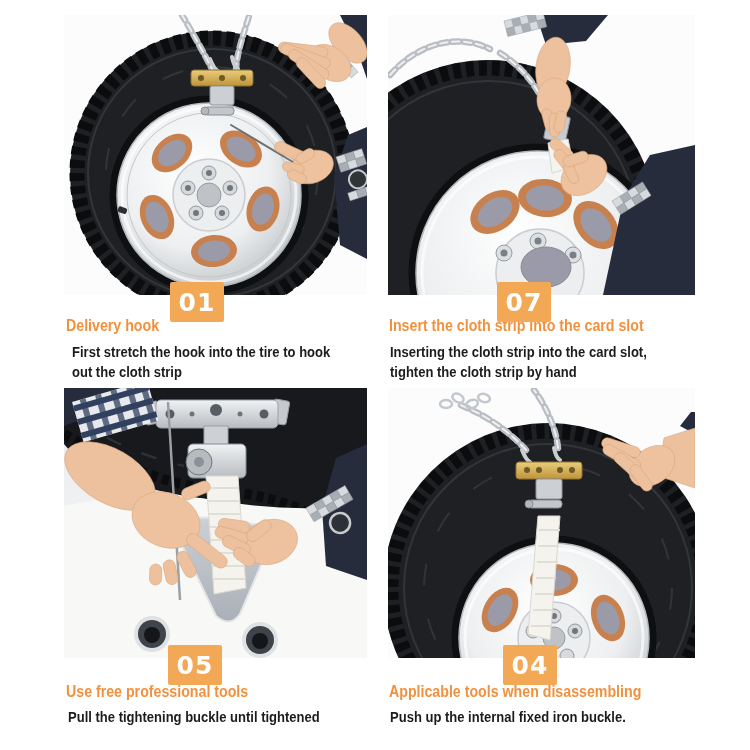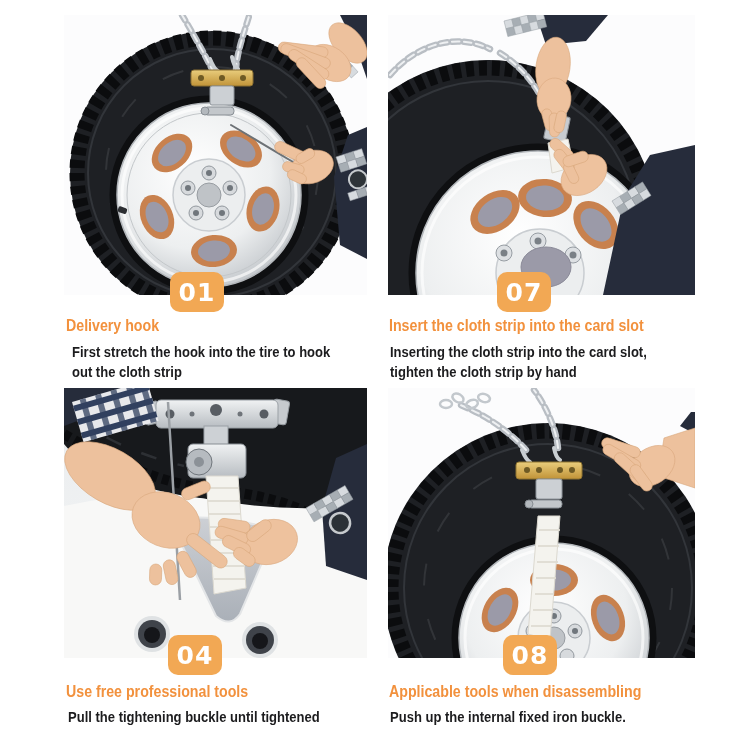--- a/index.html
+++ b/index.html
@@ -4,22 +4,22 @@
 <style>
   html,body{margin:0;padding:0;background:#fff;}
   .page{position:relative;width:750px;height:750px;background:#fff;overflow:hidden;
         font-family:"Liberation Sans",sans-serif;}
   .photo{position:absolute;overflow:hidden;background:#fdfdfe;}
   .photo svg{display:block;width:100%;height:100%;}
   .p1{left:64px;top:15px;width:303px;height:280px;}
   .p2{left:388px;top:15px;width:307px;height:280px;}
   .p3{left:64px;top:388px;width:303px;height:270px;}
   .p4{left:388px;top:388px;width:307px;height:270px;}
-  .badge{position:absolute;width:54px;height:40px;background:#F2A854;border-radius:10px;
-         display:flex;align-items:center;justify-content:center;z-index:5;}
+  .badge{position:absolute;width:54px;height:40px;background:#F2A854;border-radius:2px;
+         display:flex;align-items:center;justify-content:center;z-index:5;margin-top:10px;}
   .badge span{color:#fff;font-weight:bold;font-size:25px;font-family:"DejaVu Sans",sans-serif;letter-spacing:1px;}
   .b1{left:170px;top:272px;} .b2{left:497px;top:272px;}
   .b3{left:168px;top:635px;} .b4{left:503px;top:635px;}
   .head{position:absolute;color:#F2913D;font-weight:bold;font-size:16.5px;white-space:nowrap;
         transform:scaleX(.86);transform-origin:left top;}
   .h1{left:66px;top:316px;} .h2{left:389px;top:316px;}
   .h3{left:66px;top:682px;} .h4{left:389px;top:682px;}
   .cap{position:absolute;color:#1C1C1E;font-weight:bold;font-size:15.5px;line-height:19.5px;
        white-space:nowrap;transform:scaleX(.84);transform-origin:left top;}
   .t1{left:72px;top:342px;} .t2{left:390px;top:342px;}
@@ -519,24 +519,24 @@
     </svg>
   </div>
 
   <div class="badge b1">
       <span>01</span>
     </div>
   <div class="badge b2">
       <span>07</span>
     </div>
   <div class="badge b3">
-      <span>04</span>
+      <span>05</span>
     </div>
   <div class="badge b4">
-      <span>08</span>
+      <span>04</span>
     </div>
 
   <div class="head h1">Delivery hook</div>
   <div class="head h2">Insert the cloth strip into the card slot</div>
   <div class="head h3">Use free professional tools</div>
   <div class="head h4">Applicable tools when disassembling</div>
 
   <div class="cap t1">
     <div>First stretch the hook into the tire to hook</div>
     <div>out the cloth strip</div>

